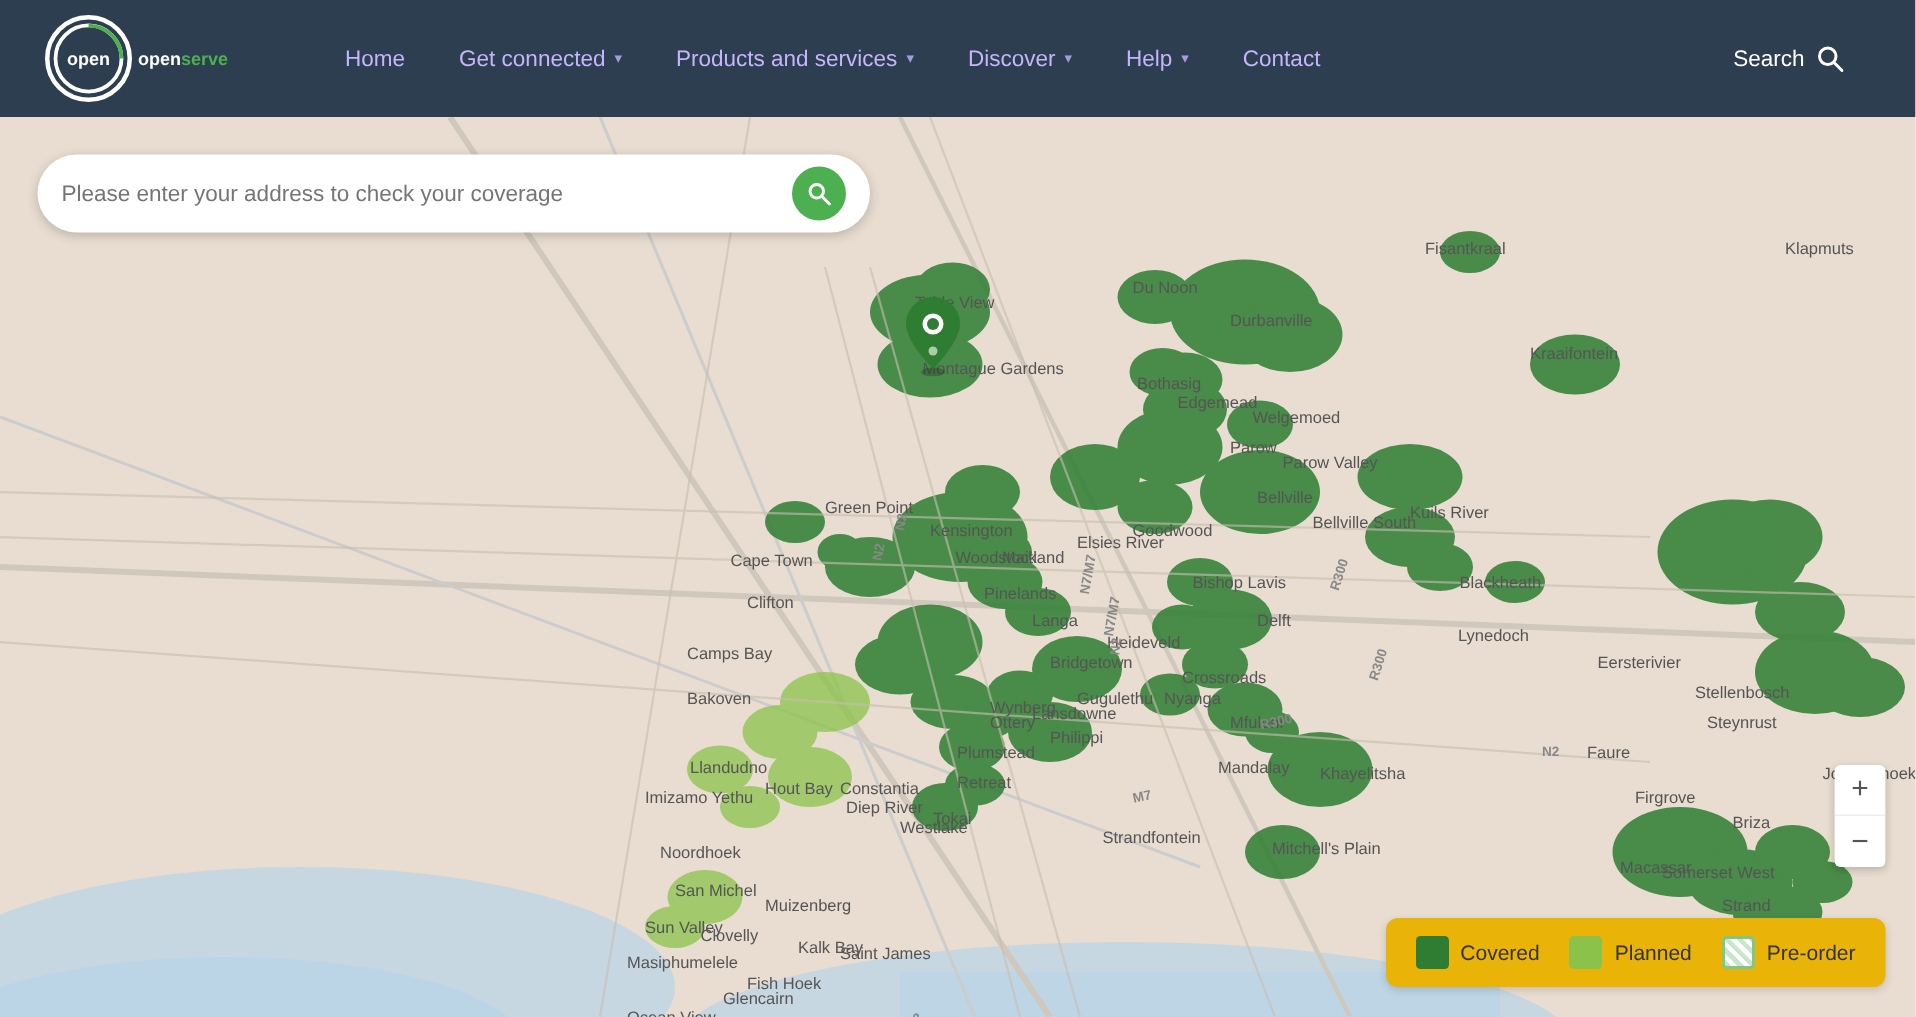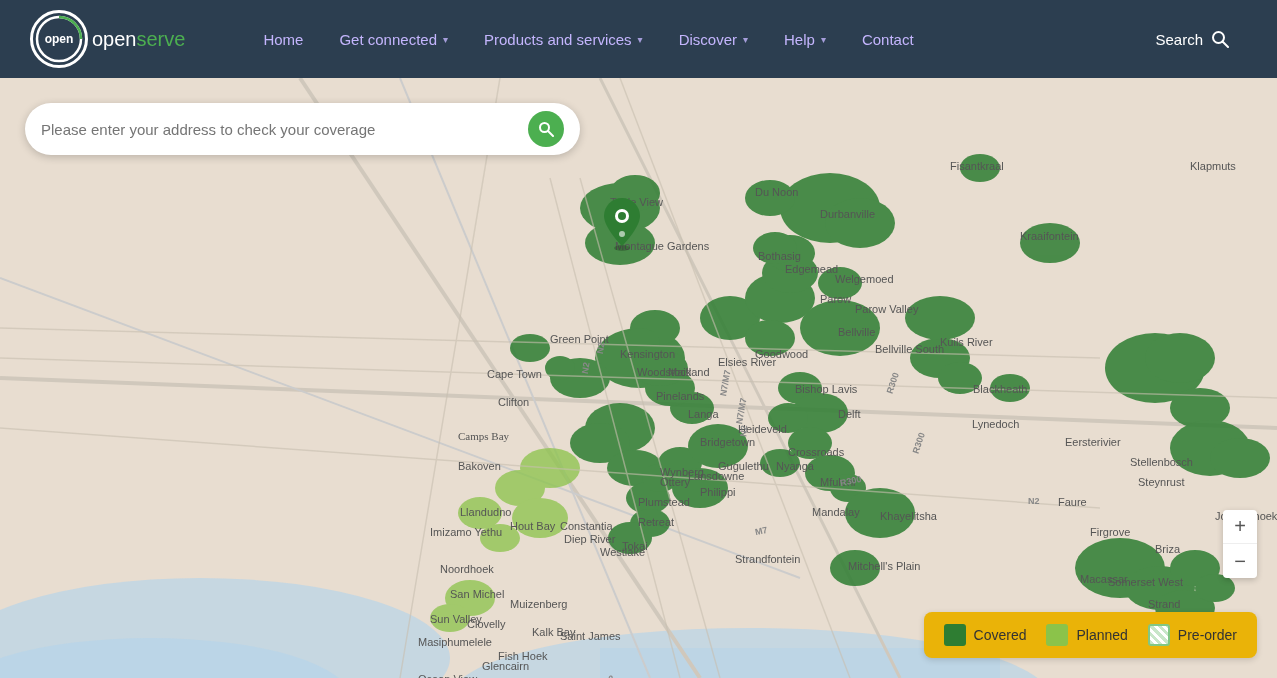--- a/index.html
+++ b/index.html
@@ -202,21 +202,21 @@
     <div class="logo-circle">
       <svg width="52" height="52" viewBox="0 0 52 52">
 
         <circle cx="26" cy="26" r="22" fill="none" stroke="white" stroke-width="2.5"></circle>
         <path d="M 26 4 A 22 22 0 0 1 48 26" fill="none" stroke="#4caf50" stroke-width="2.5"></path>
         <text x="26" y="30" text-anchor="middle" fill="white" font-size="12" font-weight="bold" font-family="Arial">
           <tspan>open</tspan>
         </text>
       </svg>
     </div>
-    <span style="color:white; font-size:20px; font-weight:normal; margin-left:4px;">
+    <span style="color:white; font-size:12px; font-weight:bold; margin-left:4px;">
       <span style="color:white;">open</span><span style="color:#4caf50;">serve</span>
     </span>
   </div>
 
   <div class="nav-links">
     <a class="nav-item">Home</a>
     <a class="nav-item">
       <span>Get connected</span>
       <span class="nav-chevron">▾</span>
     </a>
@@ -416,21 +416,21 @@
   <div class="map-label" style="top:288px; left:637px;">Woodstock</div>
   <div class="map-label" style="top:288px; left:668px;">Maitland</div>
   <div class="map-label" style="top:305px; left:795px;">Bishop Lavis</div>
   <div class="map-label" style="top:305px; left:973px;">Blackheath</div>
   <div class="map-label" style="top:312px; left:656px;">Pinelands</div>
   <div class="map-label" style="top:318px; left:498px;">Clifton</div>
   <div class="map-label" style="top:330px; left:688px;">Langa</div>
   <div class="map-label" style="top:330px; left:838px;">Delft</div>
   <div class="map-label" style="top:340px; left:972px;">Lynedoch</div>
   <div class="map-label" style="top:345px; left:738px;">Heideveld</div>
-  <div class="map-label" style="top:352px; left:458px;font-family:Liberation Serif, serif;">Camps Bay</div>
+  <div class="map-label" style="top:352px; left:458px;">Camps Bay</div>
   <div class="map-label" style="top:358px; left:1065px;">Eersterivier</div>
   <div class="map-label" style="top:358px; left:700px;">Bridgetown</div>
   <div class="map-label" style="top:368px; left:788px;">Crossroads</div>
   <div class="map-label" style="top:378px; left:1130px;">Stellenbosch</div>
   <div class="map-label" style="top:382px; left:458px;">Bakoven</div>
   <div class="map-label" style="top:382px; left:718px;text-align:right;">Gugulethu</div>
   <div class="map-label" style="top:382px; left:776px;">Nyanga</div>
   <div class="map-label" style="top:388px; left:660px;">Wynberg</div>
   <div class="map-label" style="top:392px; left:688px;">Lansdowne</div>
   <div class="map-label" style="top:398px; left:660px;">Ottery</div>

